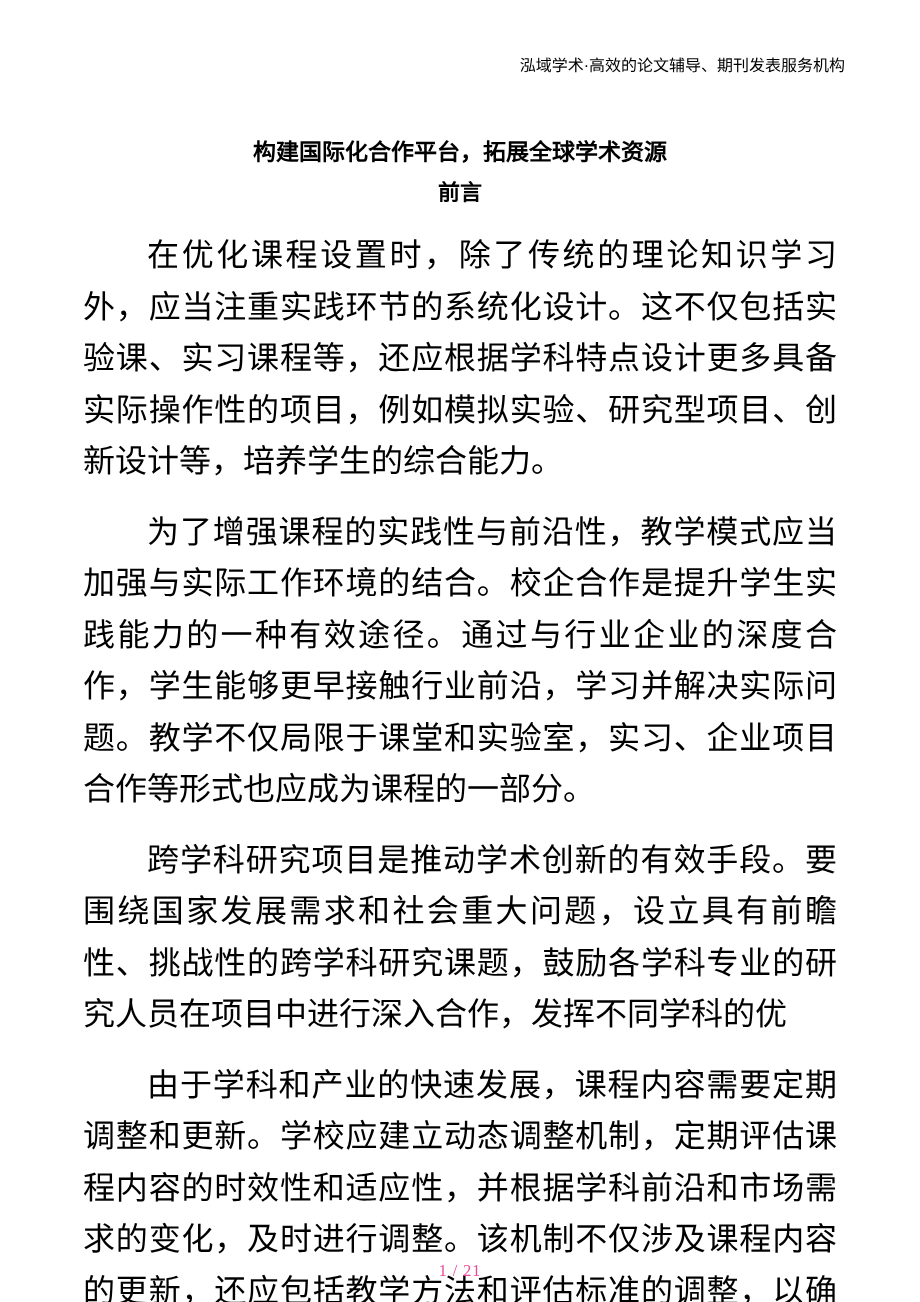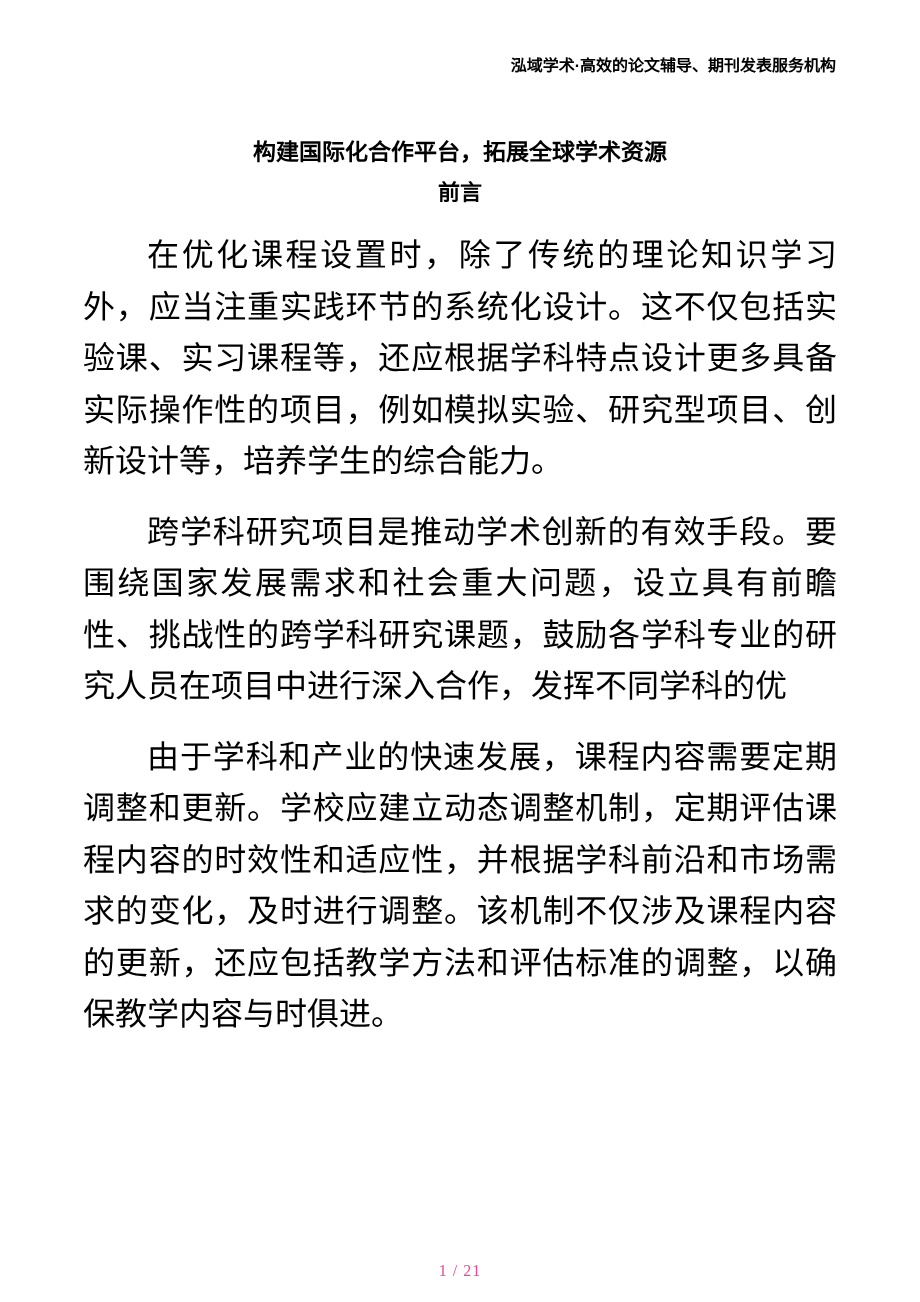--- a/index.html
+++ b/index.html
@@ -13,24 +13,24 @@
     height: 1302px;
     margin: 0 auto;
     background: #ffffff;
     color: #000000;
     overflow: hidden;
   }
   .doc-header {
     position: absolute;
     top: 56px;
     left: 75px;
-    right: 84px;
+    right: 75px;
     text-align: right;
     font-family: "Liberation Sans", "DejaVu Sans", sans-serif;
-    font-weight: 700;
+    font-weight: 400;
     font-size: 16px;
     line-height: 20px;
     color: #000000;
   }
   .doc-title {
     position: absolute;
     top: 119px;
     left: 0;
     right: 0;
     margin: 16px;
@@ -92,19 +92,20 @@
 <div class="page">
 
   <div class="doc-header">泓域学术·高效的论文辅导、期刊发表服务机构</div>
 
   <h1 class="doc-title">构建国际化合作平台，拓展全球学术资源</h1>
 
   <h2 class="doc-subtitle">前言</h2>
 
   <div class="doc-body">
       <p>在优化课程设置时，除了传统的理论知识学习外，应当注重实践环节的系统化设计。这不仅包括实验课、实习课程等，还应根据学科特点设计更多具备实际操作性的项目，例如模拟实验、研究型项目、创新设计等，培养学生的综合能力。</p>
+      <p>为了增强课程的实践性与前沿性，教学模式应当加强与实际工作环境的结合。校企合作是提升学生实践能力的一种有效途径。通过与行业企业的深度合作，学生能够更早接触行业前沿，学习并解决实际问题。教学不仅局限于课堂和实验室，实习、企业项目合作等形式也应成为课程的一部分。</p>
       <p>跨学科研究项目是推动学术创新的有效手段。要围绕国家发展需求和社会重大问题，设立具有前瞻性、挑战性的跨学科研究课题，鼓励各学科专业的研究人员在项目中进行深入合作，发挥不同学科的优</p>
       <p>由于学科和产业的快速发展，课程内容需要定期调整和更新。学校应建立动态调整机制，定期评估课程内容的时效性和适应性，并根据学科前沿和市场需求的变化，及时进行调整。该机制不仅涉及课程内容的更新，还应包括教学方法和评估标准的调整，以确保教学内容与时俱进。</p>
     </div>
 
   <div class="doc-footer">1 / 21</div>
 
 </div>
 
 </body></html>

